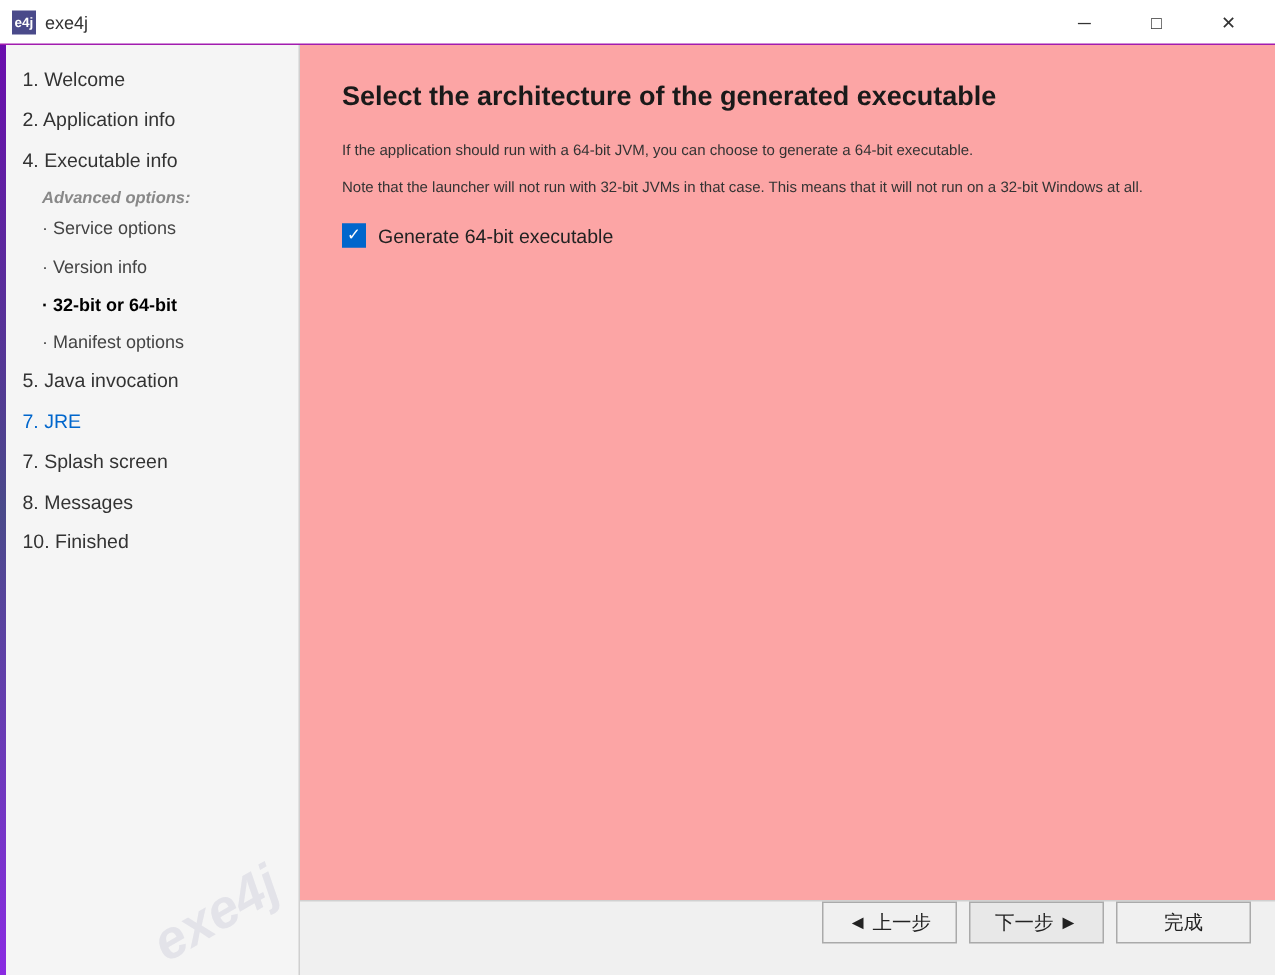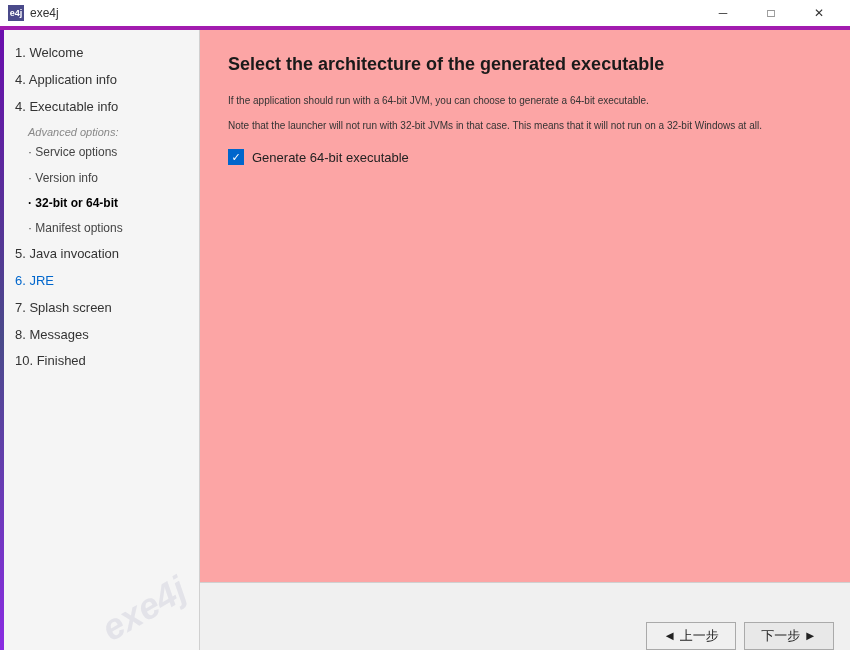--- a/index.html
+++ b/index.html
@@ -14,21 +14,21 @@
       flex-direction: column;
     }
 
     
     .title-bar {
       background: #ffffff;
       display: flex;
       align-items: center;
       height: 30px;
       padding: 0 8px;
-      border-bottom: 4px solid #a21caf;
+      border-bottom: 1px solid #a21caf;
       flex-shrink: 0;
       justify-content: space-between;
     }
     .title-bar-icon {
       width: 16px;
       height: 16px;
       background: #4a4a8a;
       margin-right: 6px;
       display: flex;
       align-items: center;
@@ -106,20 +106,21 @@
     }
     .sidebar-item.sub.active {
       font-weight: bold;
       color: #000;
     }
     .sidebar-label {
       font-size: 11px;
       color: #888;
       padding: 6px 15px 2px 28px;
       font-style: italic;
+      font-weight: bold;
     }
     .sidebar-item.link-blue {
       color: #0066cc;
     }
 
     
     .content-area {
       flex: 1;
       background: #fca5a5;
       display: flex;
@@ -167,25 +168,25 @@
       line-height: 1;
     }
     .checkbox-label {
       font-size: 13px;
       color: #222;
       cursor: pointer;
     }
 
     
     .footer {
-      height: 68px;
+      height: 50px;
       background: #f0f0f0;
       border-top: 1px solid #d0d0d0;
       display: flex;
-      align-items: flex-end;
+      align-items: flex-start;
       justify-content: flex-end;
       padding: 0 16px;
       gap: 8px;
       flex-shrink: 0;
     }
     .footer-btn {
       min-width: 90px;
       height: 28px;
       padding: 0 14px;
       border: 1px solid #aaa;
@@ -227,29 +228,29 @@
   </div>
 </div>
 
 <div class="main-container">
 
   <div class="sidebar">
     <div class="sidebar-accent"></div>
 
     <div id="sidebar-items">
         <div class="sidebar-item">1. Welcome</div>
-        <div class="sidebar-item">4. Application info</div>
+        <div class="sidebar-item">2. Application info</div>
         <div class="sidebar-item">4. Executable info</div>
         <div class="sidebar-label">Advanced options:</div>
         <div class="sidebar-item sub">· Service options</div>
         <div class="sidebar-item sub">· Version info</div>
         <div class="sidebar-item sub active">· 32-bit or 64-bit</div>
         <div class="sidebar-item sub">· Manifest options</div>
         <div class="sidebar-item">5. Java invocation</div>
-        <div class="sidebar-item link-blue">6. JRE</div>
+        <div class="sidebar-item link-blue">7. JRE</div>
         <div class="sidebar-item">7. Splash screen</div>
         <div class="sidebar-item">8. Messages</div>
         <div class="sidebar-item">10. Finished</div>
       </div>
     <div class="sidebar-watermark">exe4j</div>
   </div>
 
   <div class="content-area">
     <div class="content-body">
       <div class="content-title">Select the architecture of the generated executable</div>
@@ -259,15 +260,16 @@
         <div class="checkbox-box">
           <span class="checkmark">✓</span>
         </div>
         <label class="checkbox-label">Generate 64-bit executable</label>
       </div>
     </div>
 
     <div class="footer">
       <button class="footer-btn">◄ 上一步</button>
       <button class="footer-btn primary">下一步 ►</button>
+      <button class="footer-btn">完成</button>
     </div>
   </div>
 </div>
 
 </body></html>

